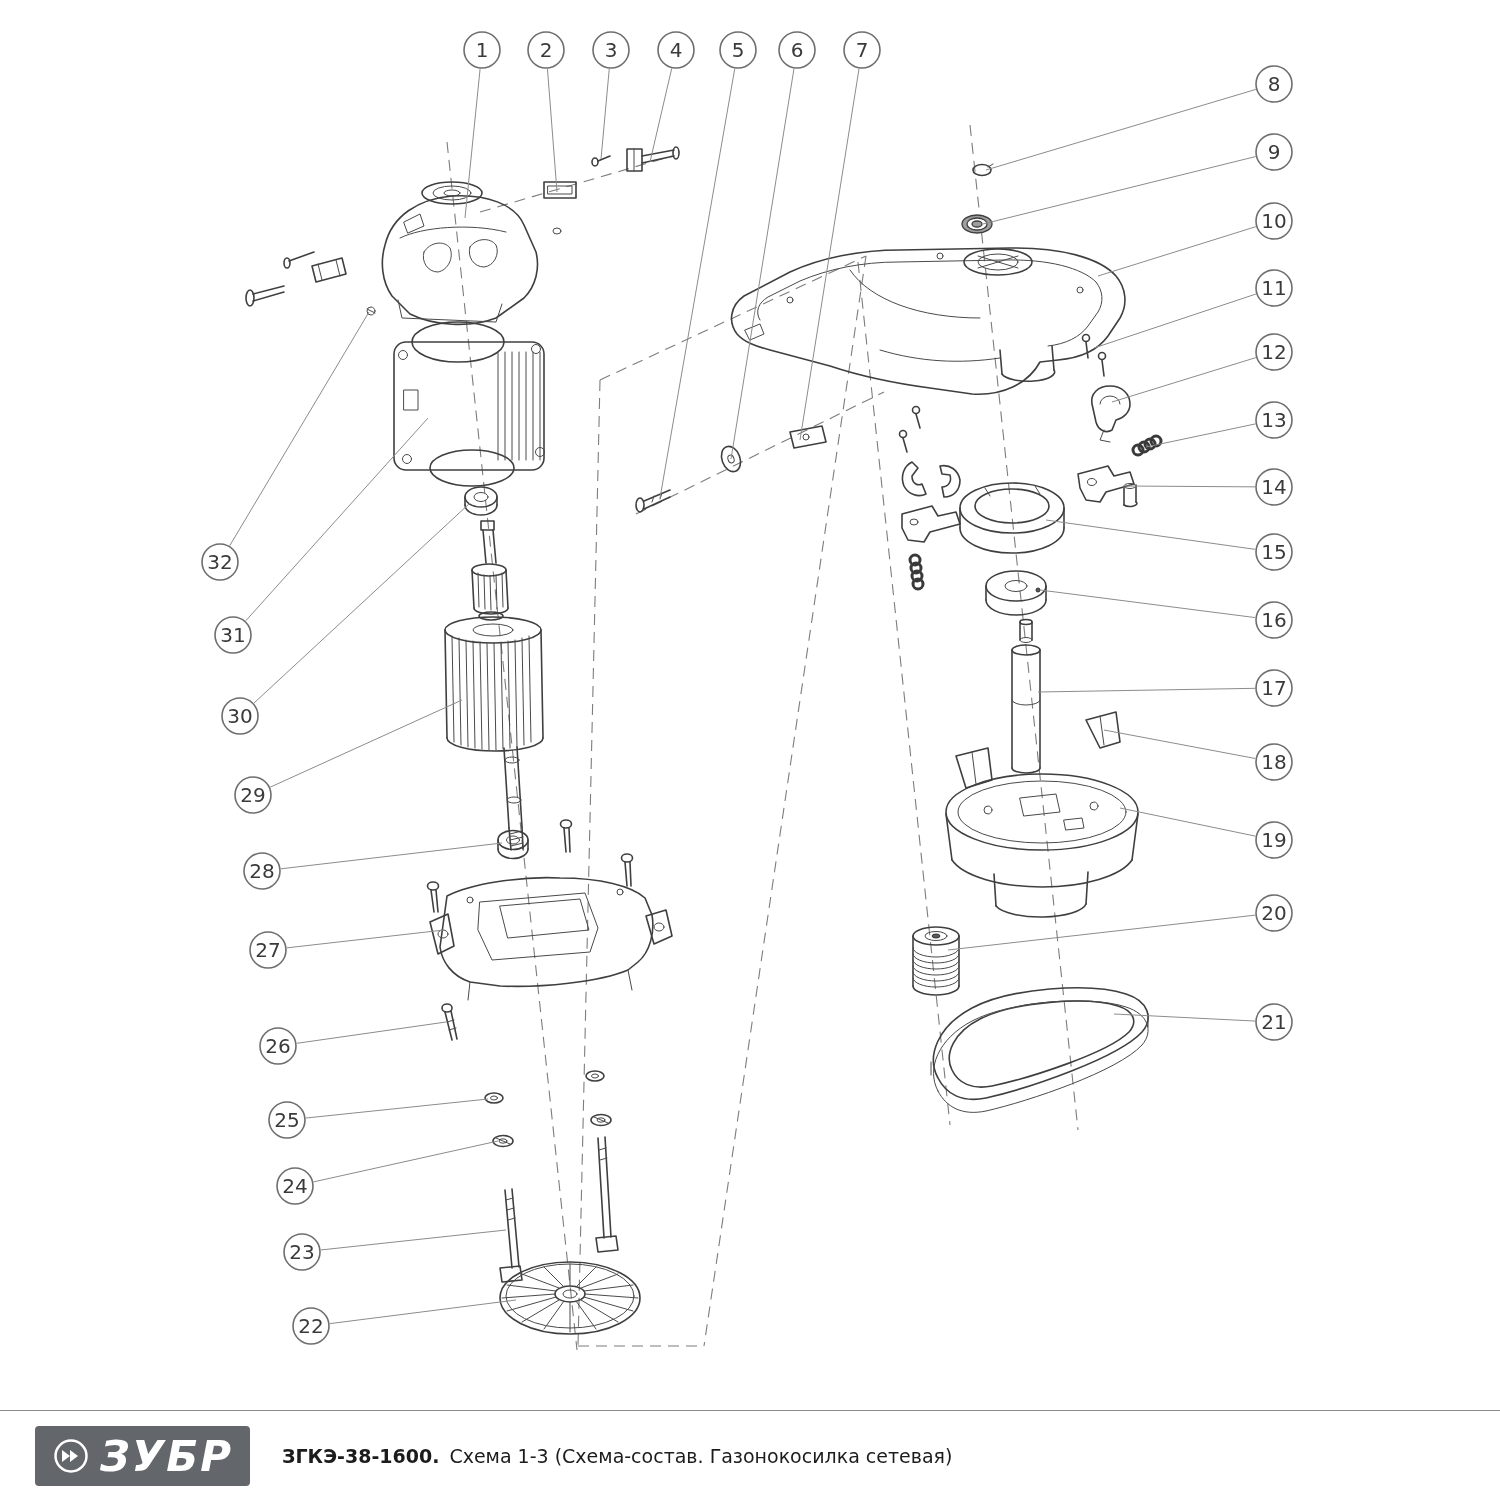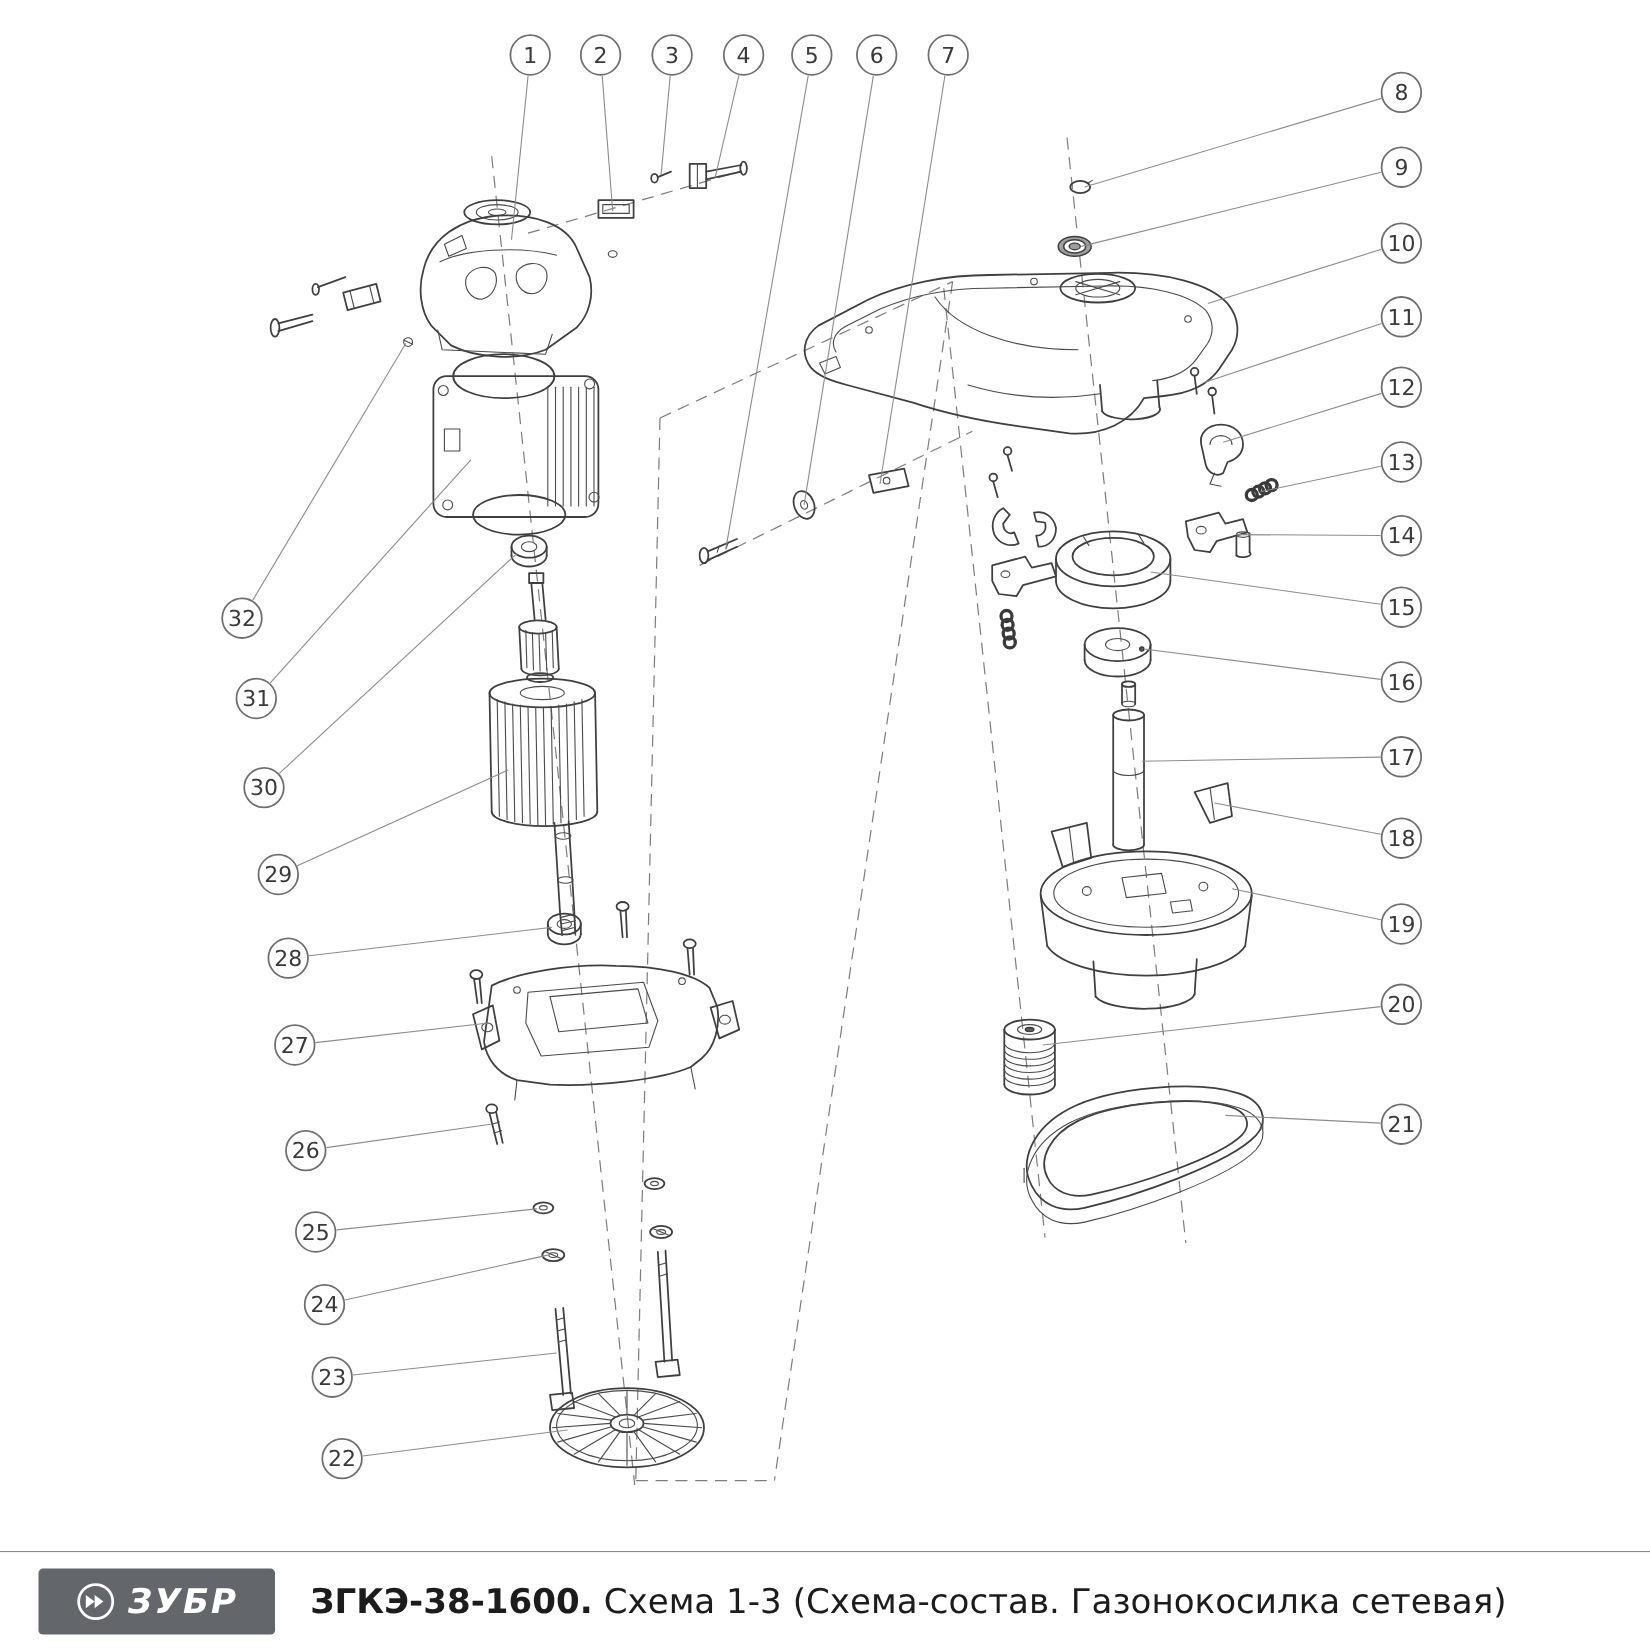--- a/index.html
+++ b/index.html
@@ -25,23 +25,23 @@
   
   .footer {
     position:absolute; left:0; top:1410px; width:1500px; height:90px;
     border-top:1px solid #8a8a8a; display:flex; align-items:center; background:#fff;
   }
   .logo {
     margin-left:35px; width:215px; height:60px; background:#63666a; border-radius:4px;
     display:flex; align-items:center; justify-content:center; gap:10px;
   }
   .logo .brand {
-    color:#ffffff; font-weight:bold; font-size:31px; letter-spacing:2px; font-style:italic;
+    color:#ffffff; font-weight:bold; font-size:42px; letter-spacing:2px; font-style:italic;
   }
-  .caption { margin-left:32px; font-size:31px; color:#1c1c1c; white-space:nowrap; }
+  .caption { margin-left:32px; font-size:19px; color:#1c1c1c; white-space:nowrap; }
   .caption .model { font-weight:bold; }
   .caption .subtitle { margin-left:10px; font-weight:normal; }
 </style>
 </head>
 <body>
 
 <div id="diagram-wrap">
 <svg id="diagram-svg" width="1500" height="1410" viewBox="0 0 1500 1410" xmlns="http://www.w3.org/2000/svg">
 
   <g>

